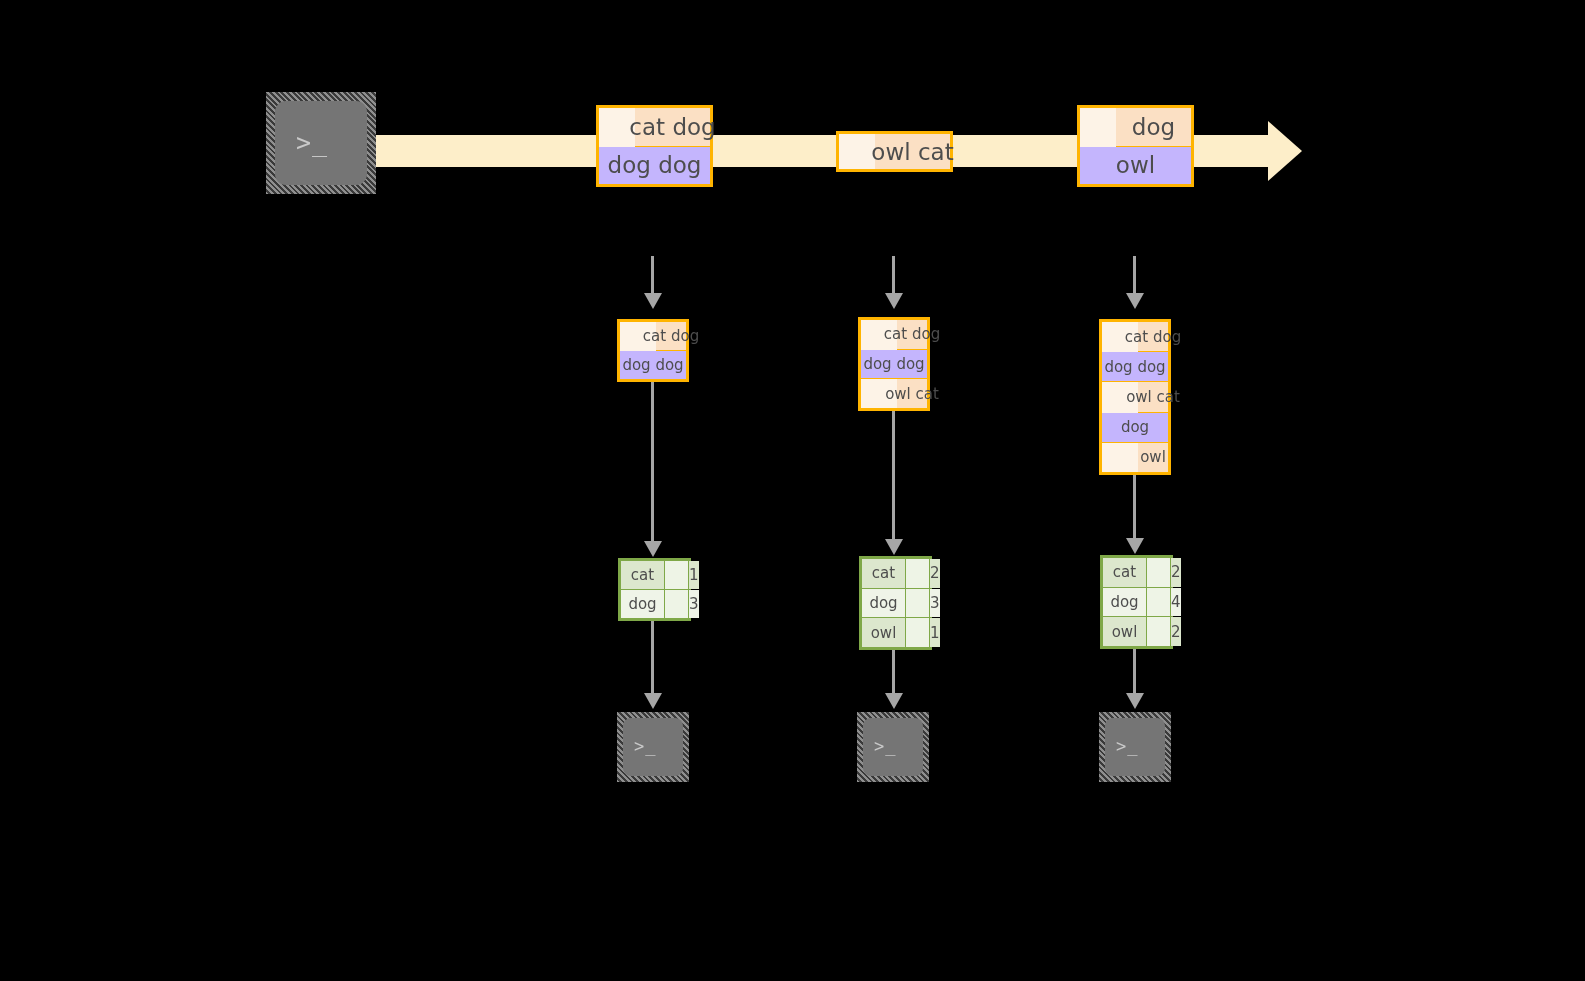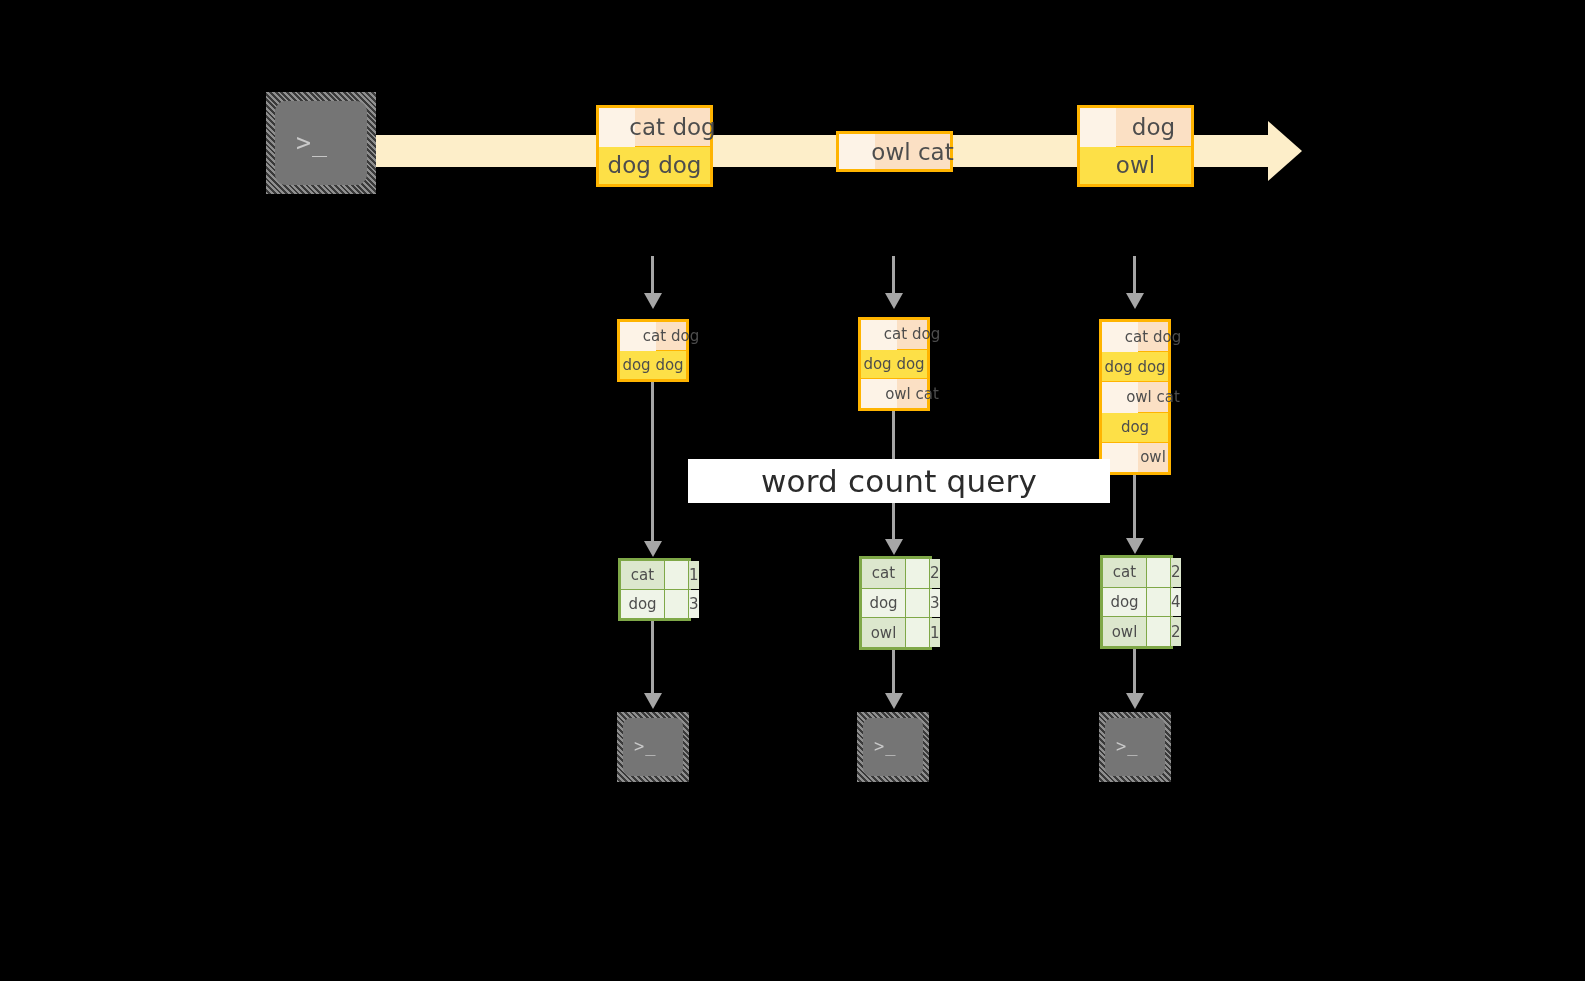--- a/index.html
+++ b/index.html
@@ -74,21 +74,21 @@
     display: flex;
     align-items: center;
     justify-content: center;
     color: #4d4d4d;
     white-space: nowrap;
     border-bottom: 1.5px solid #ffb400;
     box-sizing: border-box;
   }
   .obox .row:last-child { border-bottom: none; }
   .obox .row.shade { background: #fbe0c4; margin-left: 36px; }
-  .obox .row.plain { background: #fde047; }
+  .obox .row.plain { background: #c4b5fd; }
 
   .obox.big .row { font-size: 23px; }
   .obox.mini .row { font-size: 15px; }
 
   
   .gbox {
     position: absolute;
     box-sizing: border-box;
     border: 3px solid #7fa848;
     display: flex;
@@ -276,17 +276,14 @@
   </div>
 
   <div class="gline" style="left:1133px; top:649px; height:46px;"></div>
   <div class="ghead" style="left:1126px; top:693px;"></div>
 
   <div class="console small" style="left:1099px; top:712px; width:72px; height:70px;">
     <div class="face"></div>
     <div class="prompt" style="left:17px; top:26px; font-size:17px;">&gt;_</div>
   </div>
 
-  <div class="banner" style="left:688px; top:459px; width:422px; height:44px;">
-    <span>word count query</span>
-  </div>
 
 </div>
 
 </body></html>

